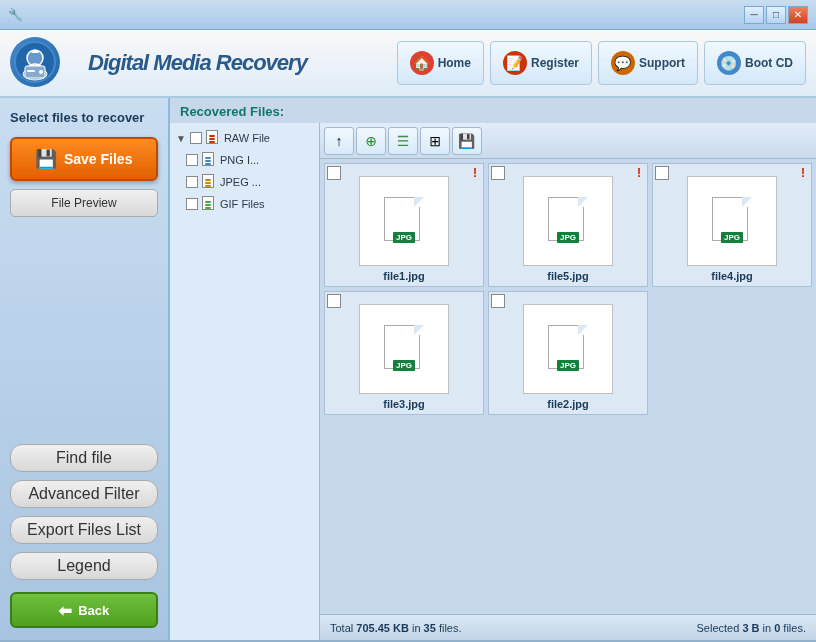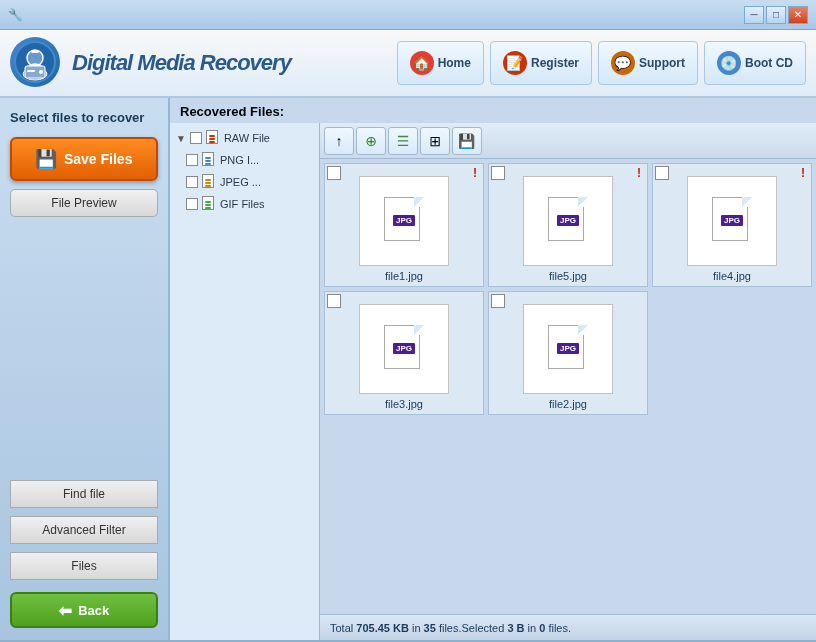--- a/index.html
+++ b/index.html
@@ -27,21 +27,21 @@
 
     
     #header {
       background: linear-gradient(to bottom, #f8f8f8, #e0ecf8);
       height: 68px;
       display: flex;
       align-items: center;
       padding: 0 10px;
       border-bottom: 2px solid #aac8e0;
     }
-    #logo-area { display: flex; align-items: center; gap: 4px; flex: 1; }
+    #logo-area { display: flex; align-items: center; gap: 20px; flex: 1; }
     #logo-icon { width: 52px; height: 52px; position: relative; }
     .logo-circle { width: 50px; height: 50px; background: linear-gradient(135deg, #4488cc, #2266aa); border-radius: 50%; display: flex; align-items: center; justify-content: center; }
     #logo-text { font-size: 26px; font-weight: bold; color: #2a5a8a; font-style: italic; letter-spacing: -1px; }
     #nav-buttons { display: flex; gap: 6px; }
     .nav-btn {
       height: 44px; min-width: 80px; padding: 0 12px;
       background: linear-gradient(to bottom, #f0f8ff, #d4e8f8);
       border: 1px solid #aac8e0;
       border-radius: 4px;
       cursor: pointer;
@@ -82,24 +82,24 @@
       border-radius: 5px;
       height: 28px;
       cursor: pointer;
       font-size: 12px; color: #333;
       display: flex; align-items: center; justify-content: center;
     }
     #spacer { flex: 1; }
     .side-btn {
       background: linear-gradient(to bottom, #f0f0f0, #d8d8d8);
       border: 1px solid #aaaaaa;
-      border-radius: 0;
+      border-radius: 12px;
       height: 28px;
       cursor: pointer;
-      font-size: 12px; color: #333;
+      font-size: 16px; color: #333;
       display: flex; align-items: center; justify-content: center;
     }
     #back-btn {
       background: linear-gradient(to bottom, #70c040, #50a020);
       border: 2px solid #3a8010;
       border-radius: 6px;
       height: 36px;
       color: white;
       font-size: 13px;
       font-weight: bold;
@@ -107,21 +107,21 @@
       display: flex; align-items: center; justify-content: center; gap: 6px;
       margin-top: 4px;
     }
 
     
     #right-panel { flex: 1; background: #c8d8ec; display: flex; flex-direction: column; }
 
     
     #recovered-header {
       padding: 6px 10px 4px 10px;
-      font-size: 13px; font-weight: bold; color: #000000;
+      font-size: 13px; font-weight: bold; color: #0f766e;
     }
 
     
     #file-tree {
       width: 150px;
       background: #ddeaf8;
       border-right: 1px solid #a0b8d0;
       padding: 4px 0;
       overflow-y: auto;
     }
@@ -181,39 +181,40 @@
     }
     .file-check { position: absolute; top: 2px; left: 2px; width: 14px; height: 14px; border: 1px solid #888; background: white; }
     .file-warning { position: absolute; top: 2px; right: 6px; color: #cc2200; font-size: 12px; font-weight: bold; }
     .file-thumb {
       width: 90px; height: 90px;
       background: white;
       border: 1px solid #c0c0c0;
       display: flex; align-items: center; justify-content: center;
       margin: 8px 0 4px 0;
     }
-    .file-name { font-size: 11px; color: #1a3a5a; text-align: left; }
+    .file-name { font-size: 11px; color: #1a3a5a; text-align: left; font-weight: bold; }
     .file-doc-icon {
       width: 40px; height: 48px; position: relative;
       display: flex; flex-direction: column; align-items: center; justify-content: center;
     }
     .doc-body { width: 36px; height: 44px; background: white; border: 1px solid #aaa; position: absolute; top: 0; left: 0; }
     .doc-corner { width: 0; height: 0; border-left: 10px solid #d8e8f4; border-bottom: 10px solid white; position: absolute; top: 0; right: 0; }
-    .doc-label { position: absolute; bottom: 19px; font-size: 8px; color: white; background: #4c1d95; padding: 1px 3px; border-radius: 1px; z-index: 1; font-weight: bold; margin-top: 23px; }
+    .doc-label { position: absolute; bottom: 2px; font-size: 8px; color: white; background: #15803d; padding: 1px 3px; border-radius: 1px; z-index: 1; font-weight: bold; margin-top: 23px; }
 
     
     #status-bar {
       height: 26px;
       background: linear-gradient(to bottom, #d8e8f4, #c4d4e8);
       border-top: 1px solid #a0b8d0;
       display: flex;
       align-items: center;
       padding: 0 10px;
       font-size: 11px;
       color: #1a3a5a;
+      justify-content: space-between;
     }
 
     
     #bottom-bar {
       height: 36px;
       background: linear-gradient(to bottom, #d0e0f0, #b8cce0);
       border-top: 2px solid #90b0cc;
       display: flex;
       align-items: center;
       padding: 0 10px;
@@ -299,21 +300,24 @@
 
     <div id="spacer"></div>
 
     <button class="side-btn">
       <span>Find file</span>
     </button>
     <button class="side-btn">
       <span>Advanced Filter</span>
     </button>
     <button class="side-btn">
-      <span>Files</span>
+      <span>Export Files List</span>
+    </button>
+    <button class="side-btn">
+      <span>Legend</span>
     </button>
 
     <button id="back-btn">
       <span style="font-size:16px;">⬅</span>
       <span>Back</span>
     </button>
   </div>
 
   <div id="right-panel">
     <div id="recovered-header">Recovered Files:</div>

